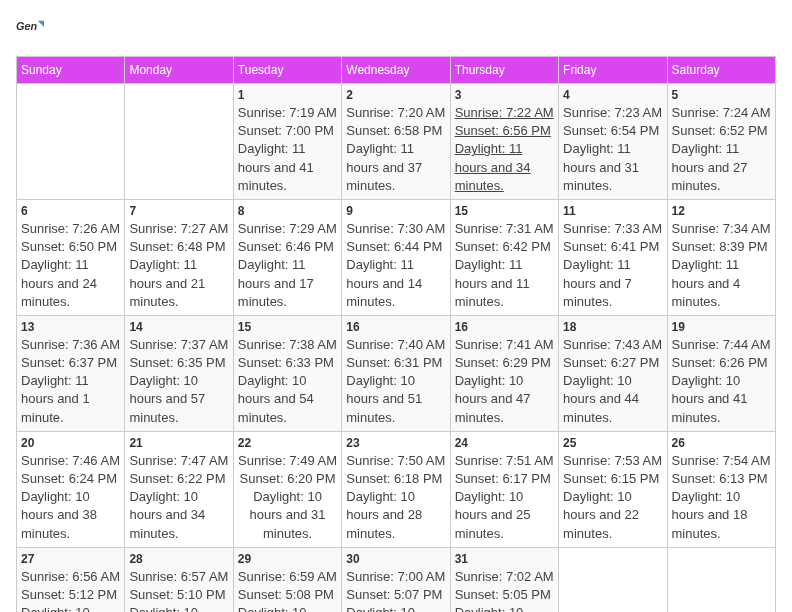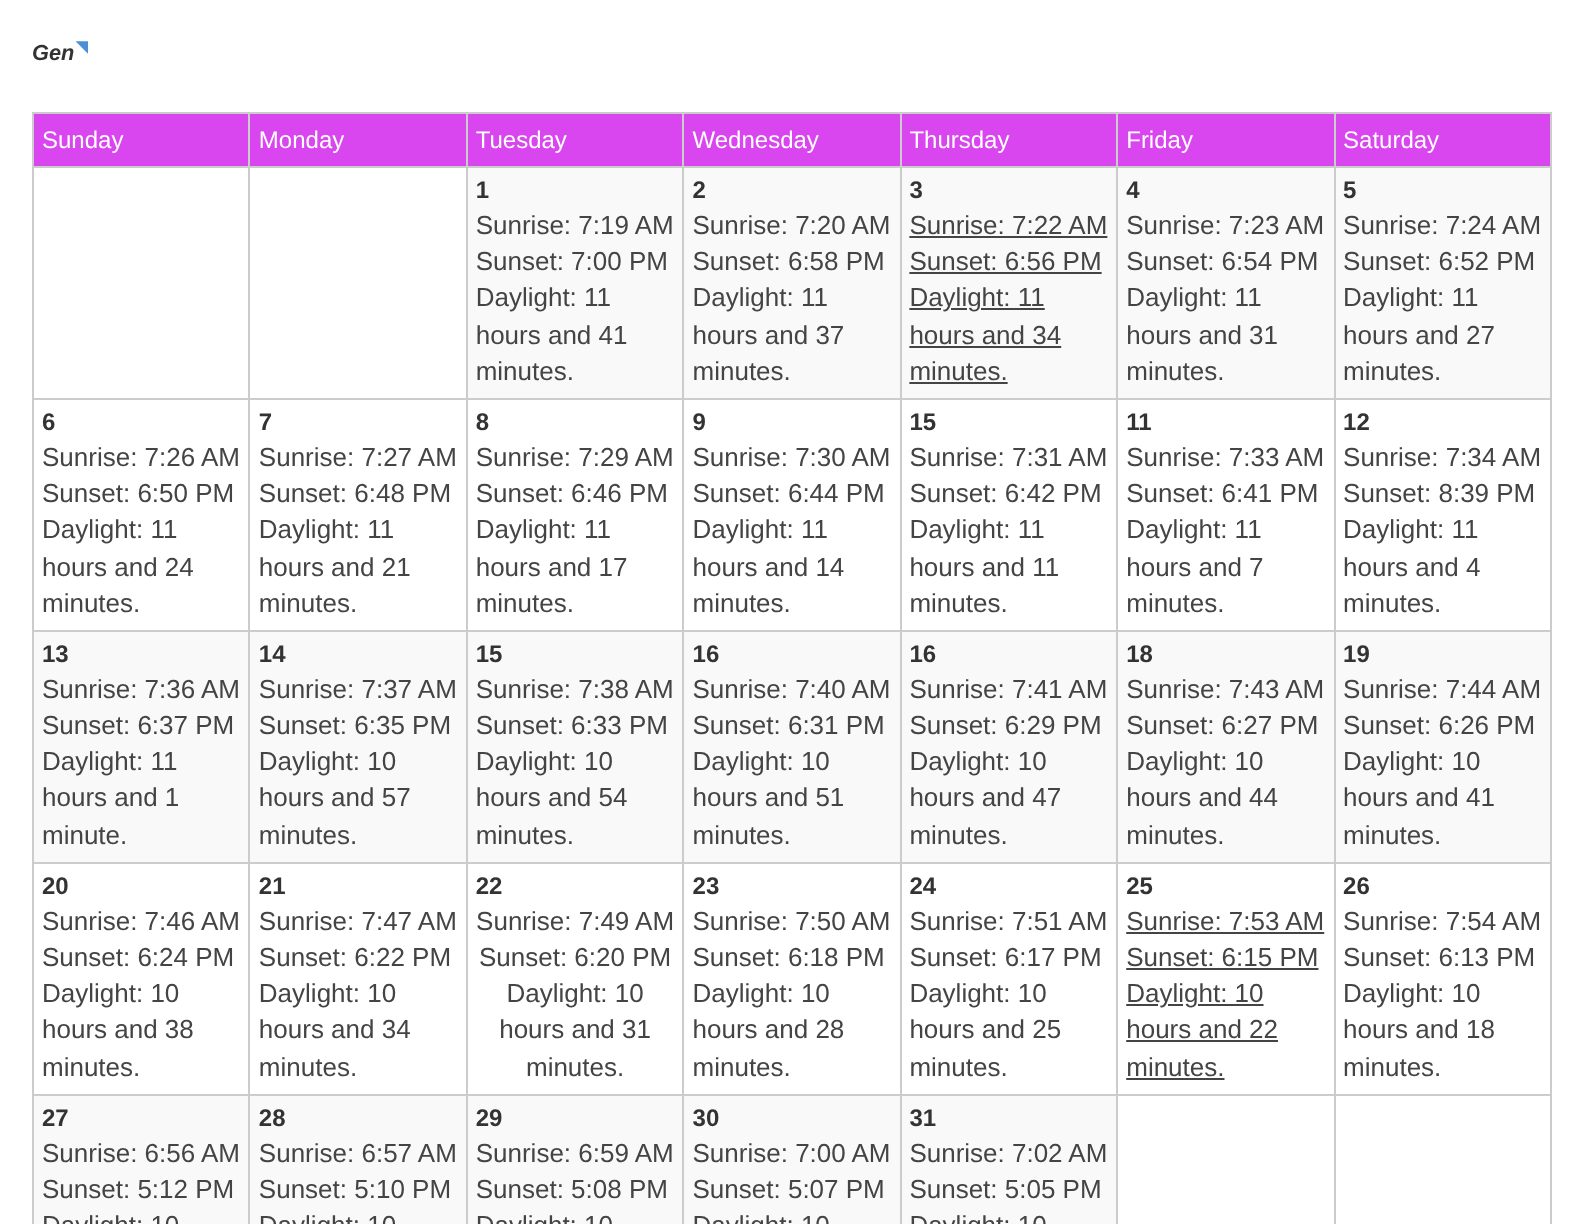--- a/index.html
+++ b/index.html
@@ -275,21 +275,21 @@
 Daylight: 10 hours and 28 minutes.</div>
         </td>
         <td>
           <span class="day-number">24</span>
           <div class="day-info" style="white-space: pre-line;">Sunrise: 7:51 AM
 Sunset: 6:17 PM
 Daylight: 10 hours and 25 minutes.</div>
         </td>
         <td>
           <span class="day-number">25</span>
-          <div class="day-info" style="white-space: pre-line; text-decoration: underline;">Sunrise: 7:53 AM
+          <div class="day-info" style="white-space: pre-line;">Sunrise: 7:53 AM
 Sunset: 6:15 PM
 Daylight: 10 hours and 22 minutes.</div>
         </td>
         <td>
           <span class="day-number">26</span>
           <div class="day-info" style="white-space: pre-line;">Sunrise: 7:54 AM
 Sunset: 6:13 PM
 Daylight: 10 hours and 18 minutes.</div>
         </td>
       </tr>

